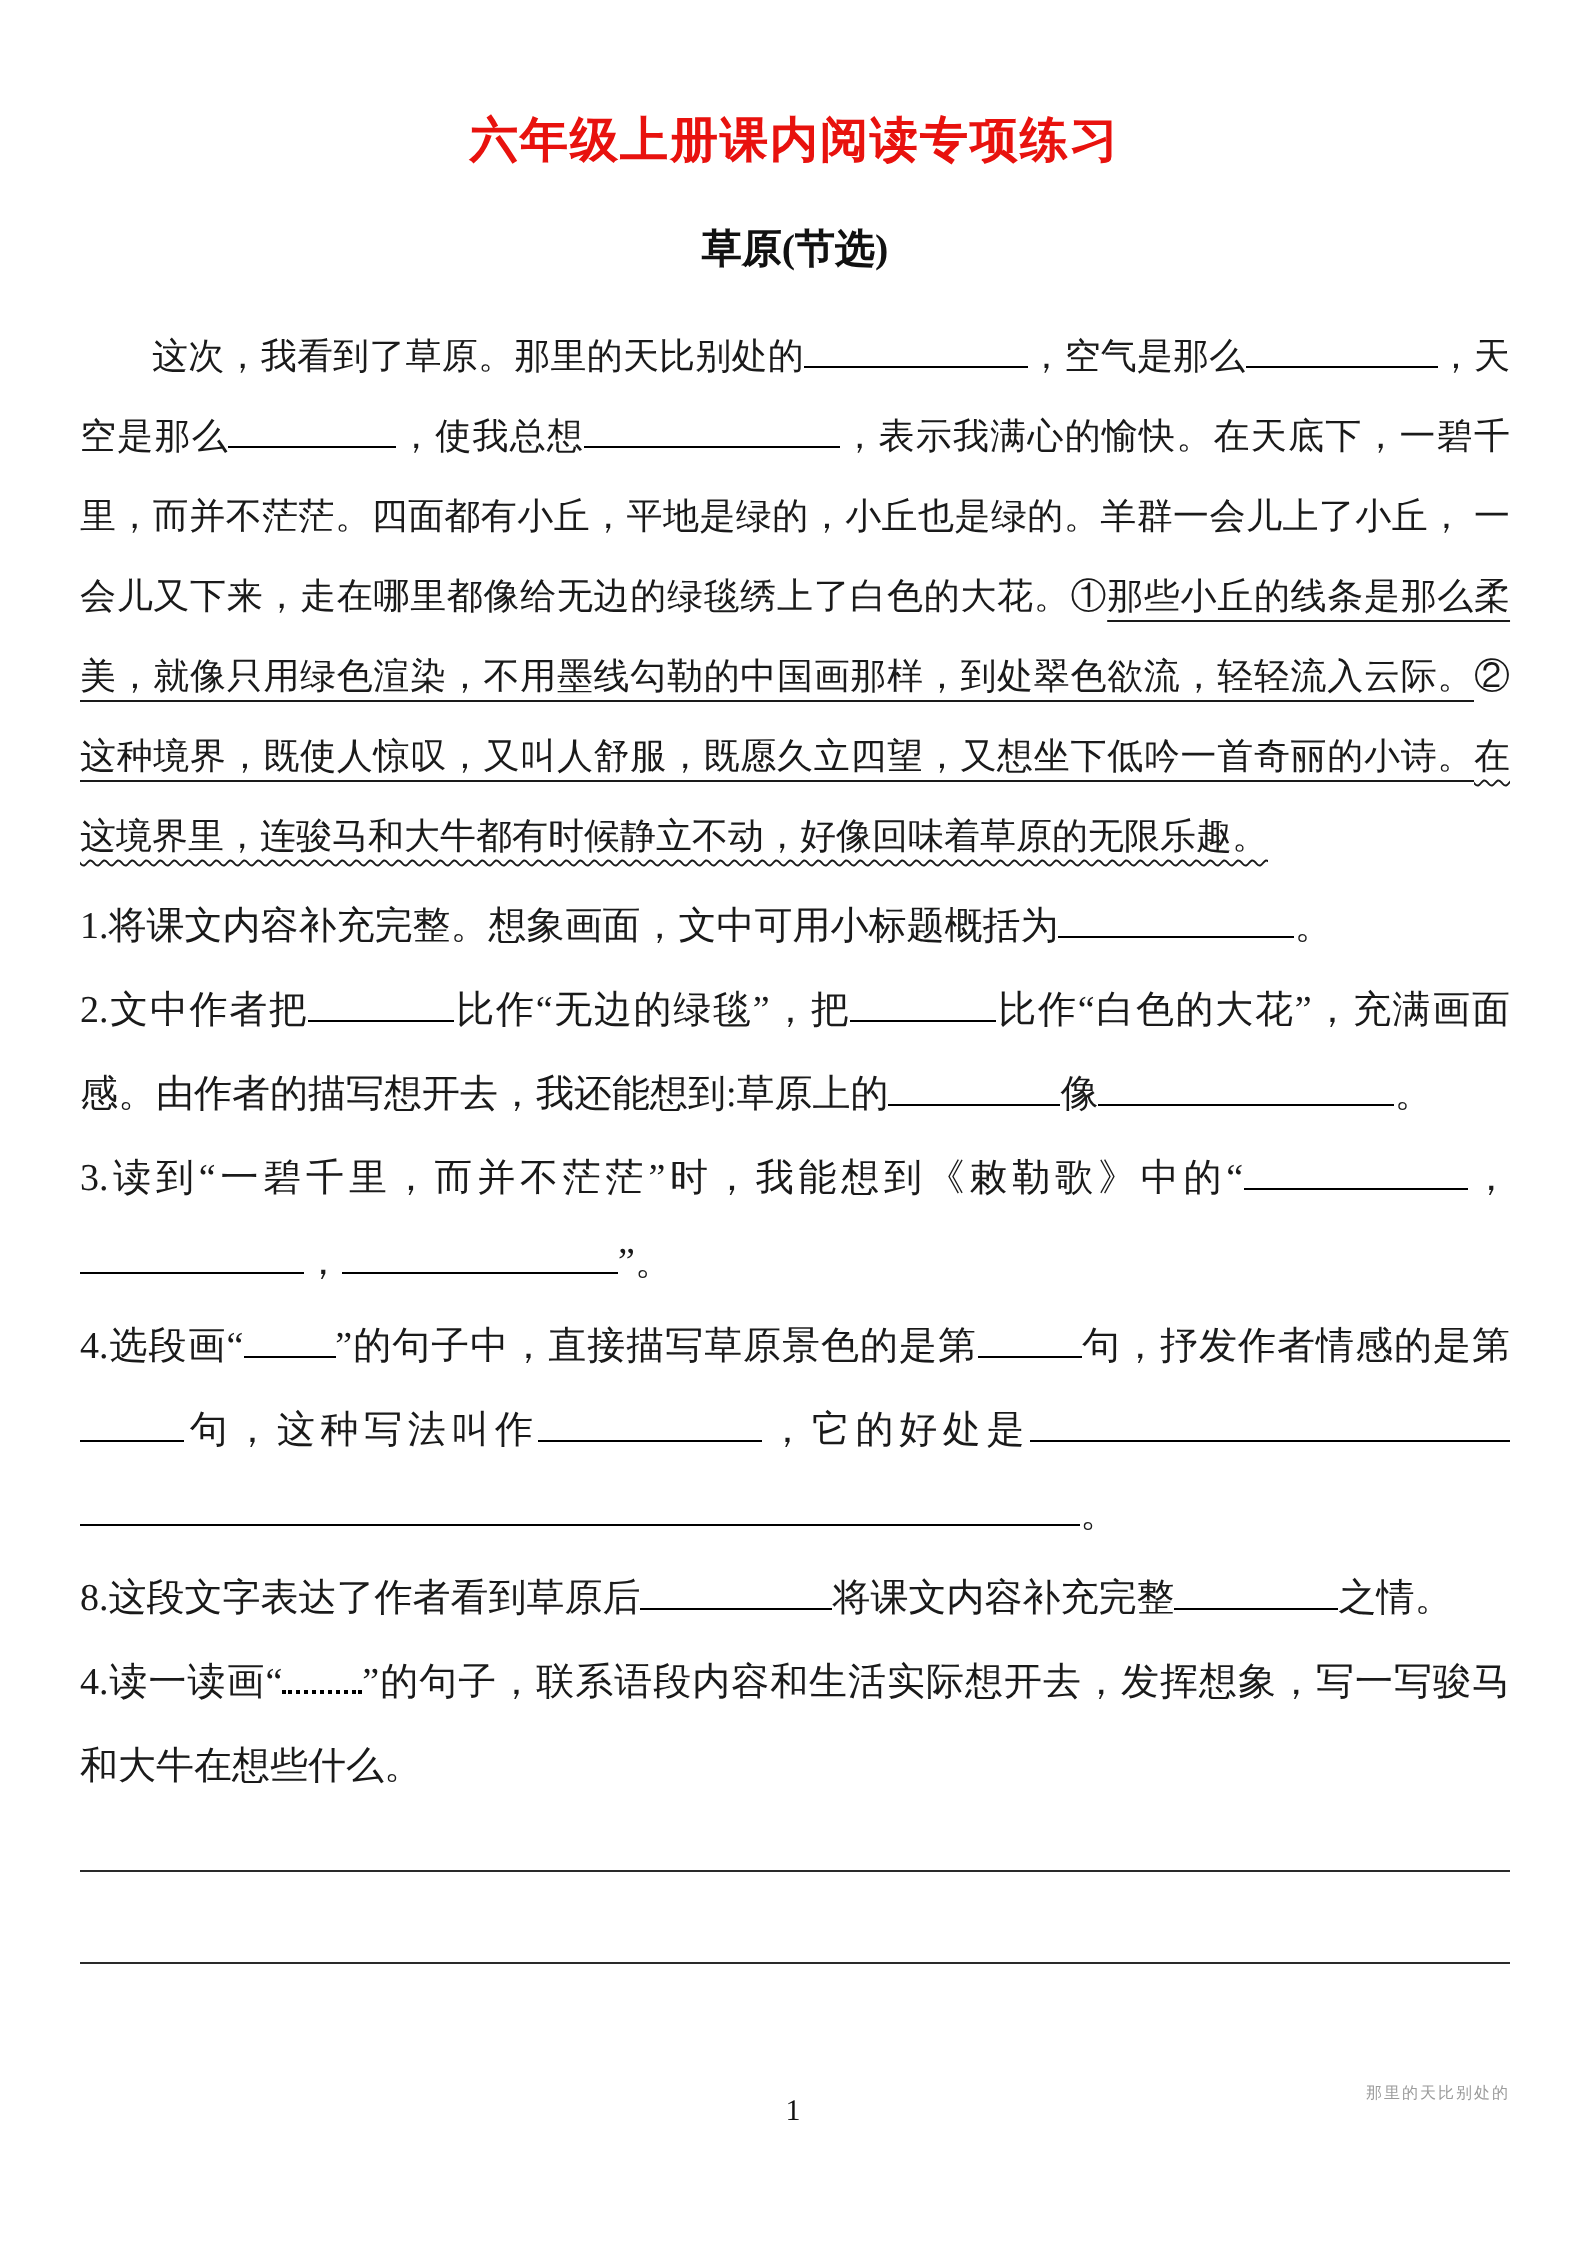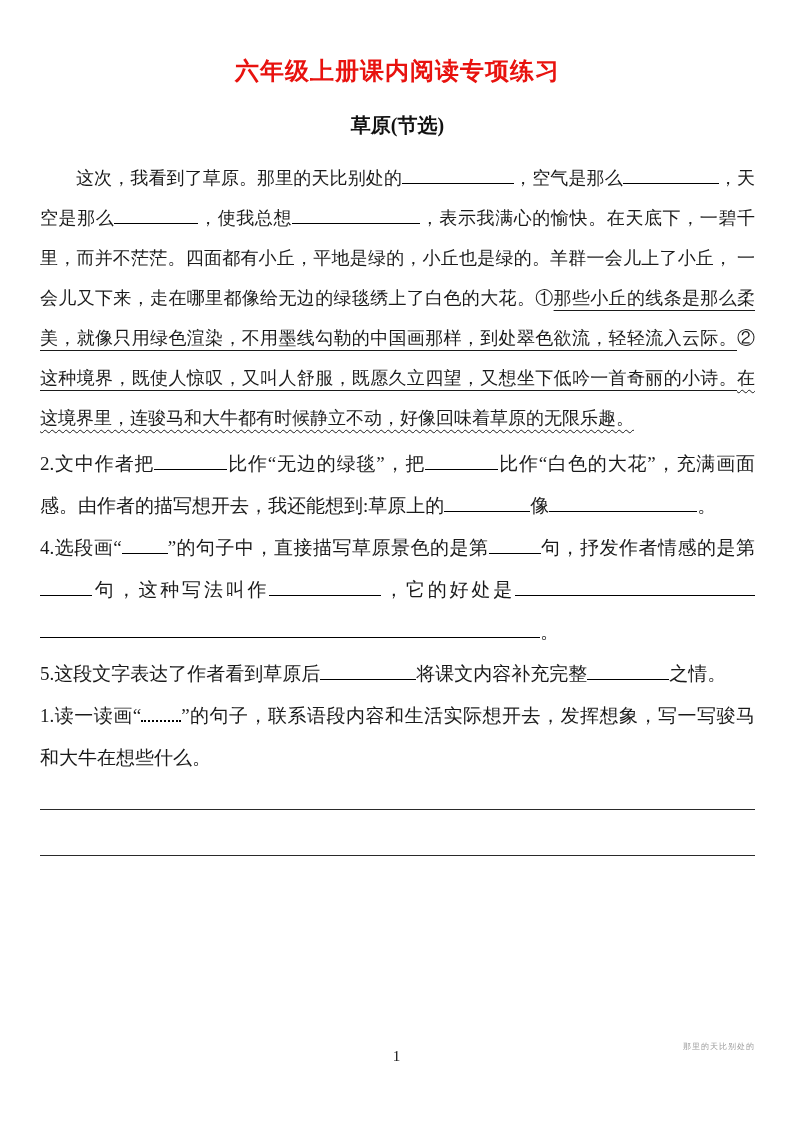--- a/index.html
+++ b/index.html
@@ -100,24 +100,26 @@
 </style>
 </head>
 <body>
 
 <div class="page">
   <div class="content">
     <h1 class="title" style="color: rgb(232, 18, 14);">六年级上册课内阅读专项练习</h1>
     <h2 class="subtitle">草原(节选)</h2>
     <p class="passage" id="passage"><span class="seg-plain">这次，我看到了草原。那里的天比别处的</span><span class="blank" style="width: 112px;"></span><span class="seg-plain">，空气是那么</span><span class="blank" style="width: 96px;"></span><span class="seg-plain">，天空是那么</span><span class="blank" style="width: 84px;"></span><span class="seg-plain">，使我总想</span><span class="blank" style="width: 128px;"></span><span class="seg-plain">，表示我满心的愉快。在天底下，一碧千里，而并不茫茫。四面都有小丘，平地是绿的，小丘也是绿的。羊群一会儿上了小丘， 一会儿又下来，走在哪里都像给无边的绿毯绣上了白色的大花。①</span><span class="seg-solid">那些小丘的线条是那么柔美，就像只用绿色渲染，不用墨线勾勒的中国画那样，到处翠色欲流，轻轻流入云际。</span><span class="seg-plain">②</span><span class="seg-solid">这种境界，既使人惊叹，又叫人舒服，既愿久立四望，又想坐下低吟一首奇丽的小诗。</span><span class="seg-wavy">在这境界里，连骏马和大牛都有时候静立不动，好像回味着草原的无限乐趣。</span></p>
     <div class="questions" id="questions">
+        <p class="question"><span class="seg-plain">1.将课文内容补充完整。想象画面，文中可用小标题概括为</span><span class="blank" style="width: 118px;"></span><span class="seg-plain">。</span></p>
         <p class="question"><span class="seg-plain">2.文中作者把</span><span class="blank" style="width: 73px;"></span><span class="seg-plain">比作“无边的绿毯”，把</span><span class="blank" style="width: 73px;"></span><span class="seg-plain">比作“白色的大花”，充满画面感。由作者的描写想开去，我还能想到:草原上的</span><span class="blank" style="width: 86px;"></span><span class="seg-plain">像</span><span class="blank" style="width: 148px;"></span><span class="seg-plain">。</span></p>
+        <p class="question"><span class="seg-plain">3.读到“一碧千里，而并不茫茫”时，我能想到《敕勒歌》中的“</span><span class="blank" style="width: 112px;"></span><span class="seg-plain">，</span><span class="blank" style="width: 112px;"></span><span class="seg-plain">，</span><span class="blank" style="width: 138px;"></span><span class="seg-plain">”。</span></p>
         <p class="question"><span class="seg-plain">4.选段画“</span><span class="blank" style="width: 46px;"></span><span class="seg-plain">”的句子中，直接描写草原景色的是第</span><span class="blank" style="width: 52px;"></span><span class="seg-plain">句，抒发作者情感的是第</span><span class="blank" style="width: 52px;"></span><span class="seg-plain">句，这种写法叫作</span><span class="blank" style="width: 112px;"></span><span class="seg-plain">，它的好处是</span><span class="blank" style="width: 240px;"></span><span class="blank" style="width: 500px;"></span><span class="seg-plain">。</span></p>
-        <p class="question"><span class="seg-plain">5.这段文字表达了作者看到草原后</span><span class="blank" style="width: 96px;"></span><span class="seg-plain">将课文内容补充完整</span><span class="blank" style="width: 82px;"></span><span class="seg-plain">之情。</span></p>
-        <p class="question"><span class="seg-plain">1.读一读画“</span><span class="blank-wavy" style="width: 40px;"></span><span class="seg-plain">”的句子，联系语段内容和生活实际想开去，发挥想象，写一写骏马和大牛在想些什么。</span></p>
+        <p class="question"><span class="seg-plain">8.这段文字表达了作者看到草原后</span><span class="blank" style="width: 96px;"></span><span class="seg-plain">将课文内容补充完整</span><span class="blank" style="width: 82px;"></span><span class="seg-plain">之情。</span></p>
+        <p class="question"><span class="seg-plain">4.读一读画“</span><span class="blank-wavy" style="width: 40px;"></span><span class="seg-plain">”的句子，联系语段内容和生活实际想开去，发挥想象，写一写骏马和大牛在想些什么。</span></p>
       </div>
     <div class="answer-lines" id="answer-lines">
         <div class="answer-line"></div>
         <div class="answer-line"></div>
       </div>
   </div>
   <div class="watermark">那里的天比别处的</div>
   <div class="page-number">1</div>
 </div>
 

